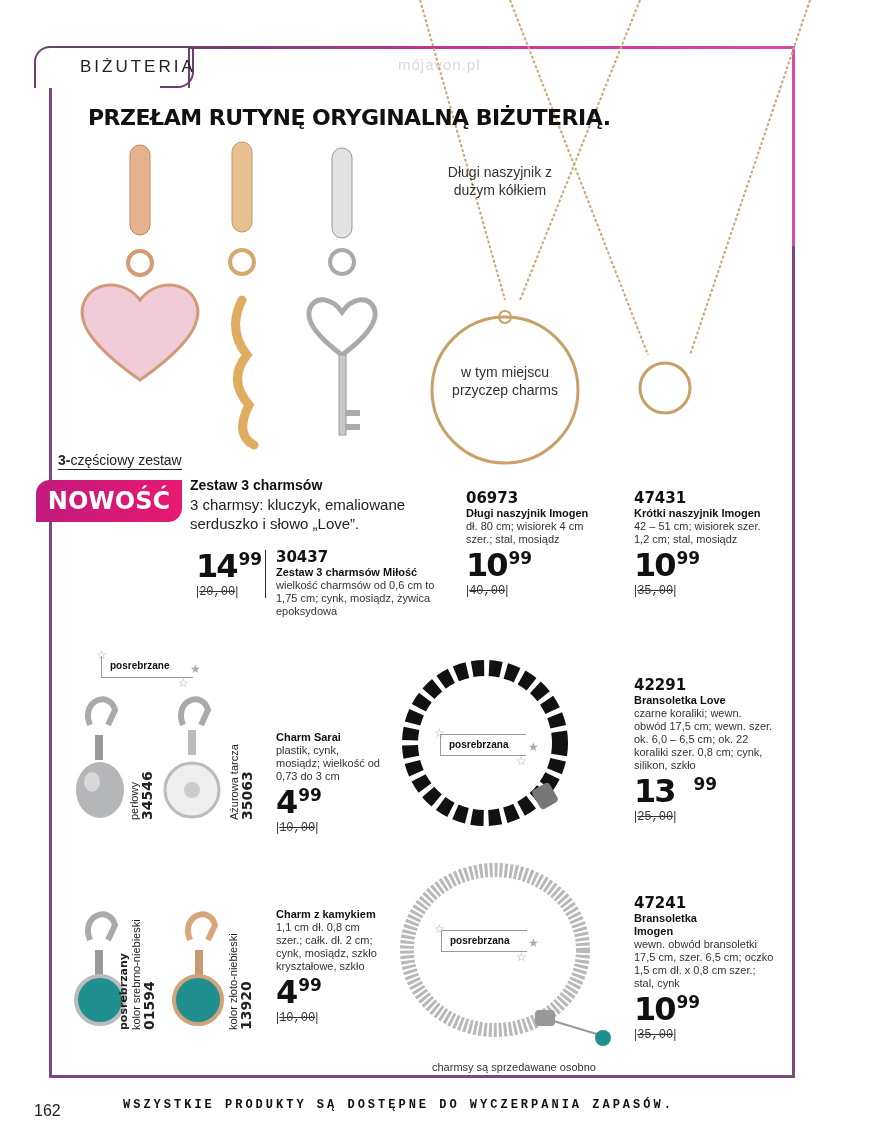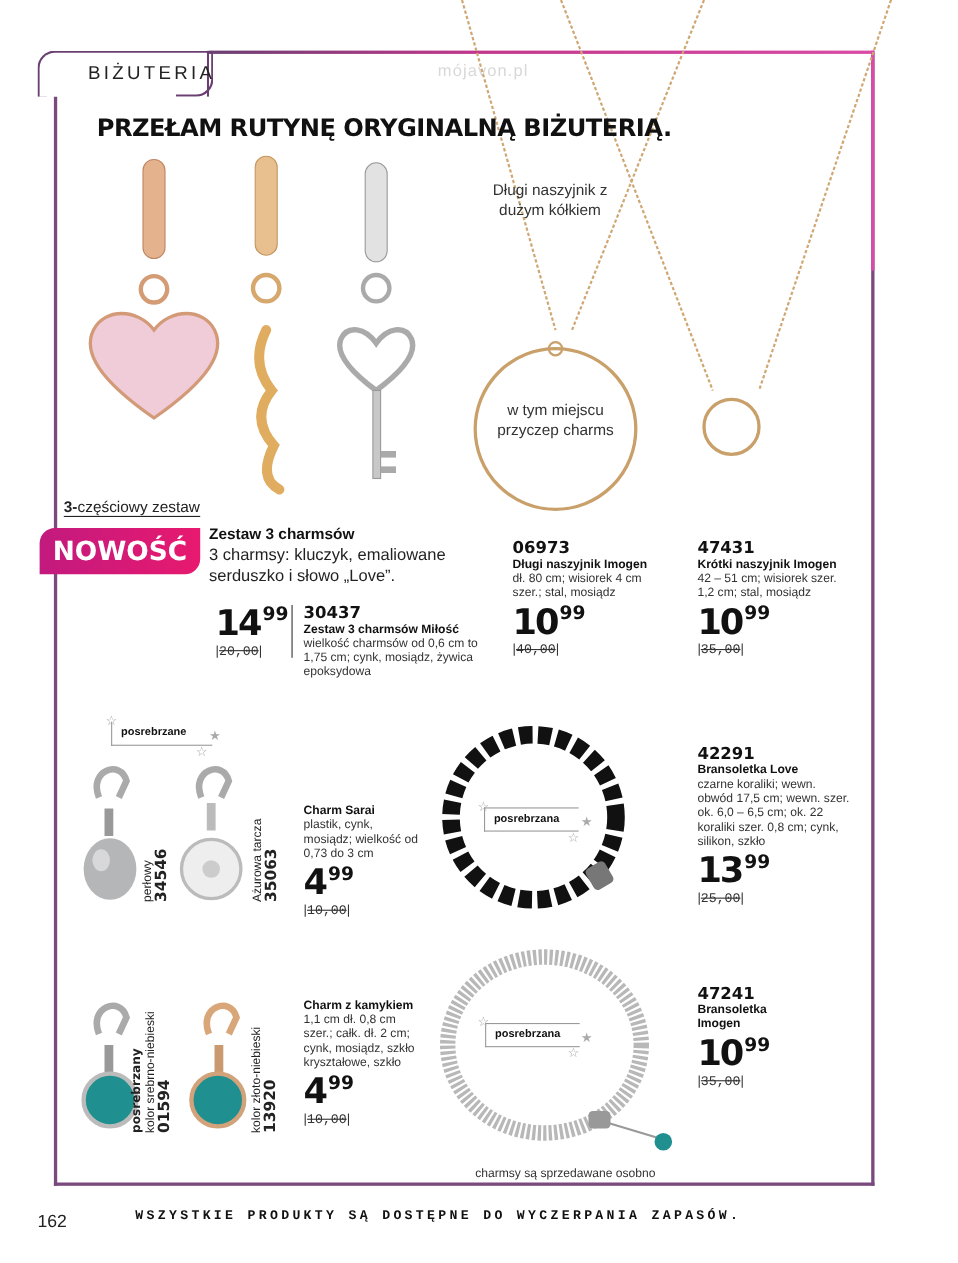--- a/index.html
+++ b/index.html
@@ -157,21 +157,21 @@
 </svg>
 <div class="badge-silver" style="left:440px;top:734px;width:86px;border-top:1px solid #999;">posrebrzana</div>
 <span class="star" style="left:434px;top:726px;">☆</span>
 <span class="star" style="left:528px;top:740px;">★</span>
 <span class="star" style="left:516px;top:754px;">☆</span>
 
 <div class="abs" style="left:634px;top:677px;width:140px;">
   <div class="code">42291</div>
   <div class="prod-title" style="font-size:11px;line-height:13px;">Bransoletka Love</div>
   <div class="prod-desc">czarne koraliki; wewn. obwód 17,5 cm; wewn. szer. ok. 6,0 – 6,5 cm; ok. 22 koraliki szer. 0,8 cm; cynk, silikon, szkło</div>
-  <div class="price" style="margin-top:3px;">
+  <div class="price" style="margin-top:3px;gap:17px;">
       <span class="int">13</span>
       <span class="dec">99</span>
     </div>
   <div class="old-price">|<s>25,00</s>|</div>
 </div>
 
 <svg class="abs" style="left:70px;top:900px" width="160" height="140">
   <path d="M20 40 C10 15 40 5 45 25 L38 40" fill="none" stroke="#aaa" stroke-width="6"></path>
   <rect x="25" y="50" width="8" height="30" fill="#999"></rect>
   <circle cx="30" cy="100" r="24" fill="#1f8f8f" stroke="#bbb" stroke-width="4"></circle>
@@ -199,20 +199,21 @@
   <circle cx="208" cy="178" r="8" fill="#1f8f8f"></circle>
 </svg>
 <div class="badge-silver" style="left:441px;top:930px;width:86px;border-top:1px solid #999;">posrebrzana</div>
 <span class="star" style="left:434px;top:922px;">☆</span>
 <span class="star" style="left:528px;top:936px;">★</span>
 <span class="star" style="left:516px;top:950px;">☆</span>
 
 <div class="abs" style="left:634px;top:895px;width:140px;">
   <div class="code">47241</div>
   <div class="prod-title" style="font-size:11px;line-height:13px;width:80px;">Bransoletka Imogen</div>
+  <div class="prod-desc">wewn. obwód bransoletki 17,5 cm, szer. 6,5 cm; oczko 1,5 cm dł. x 0,8 cm szer.; stal, cynk</div>
   <div class="price" style="margin-top:3px;">
       <span class="int">10</span>
       <span class="dec">99</span>
     </div>
   <div class="old-price">|<s>35,00</s>|</div>
 </div>
 
 <div class="bottom-note">charmsy są sprzedawane osobno</div>
 
 <div class="footer-num">162</div>

